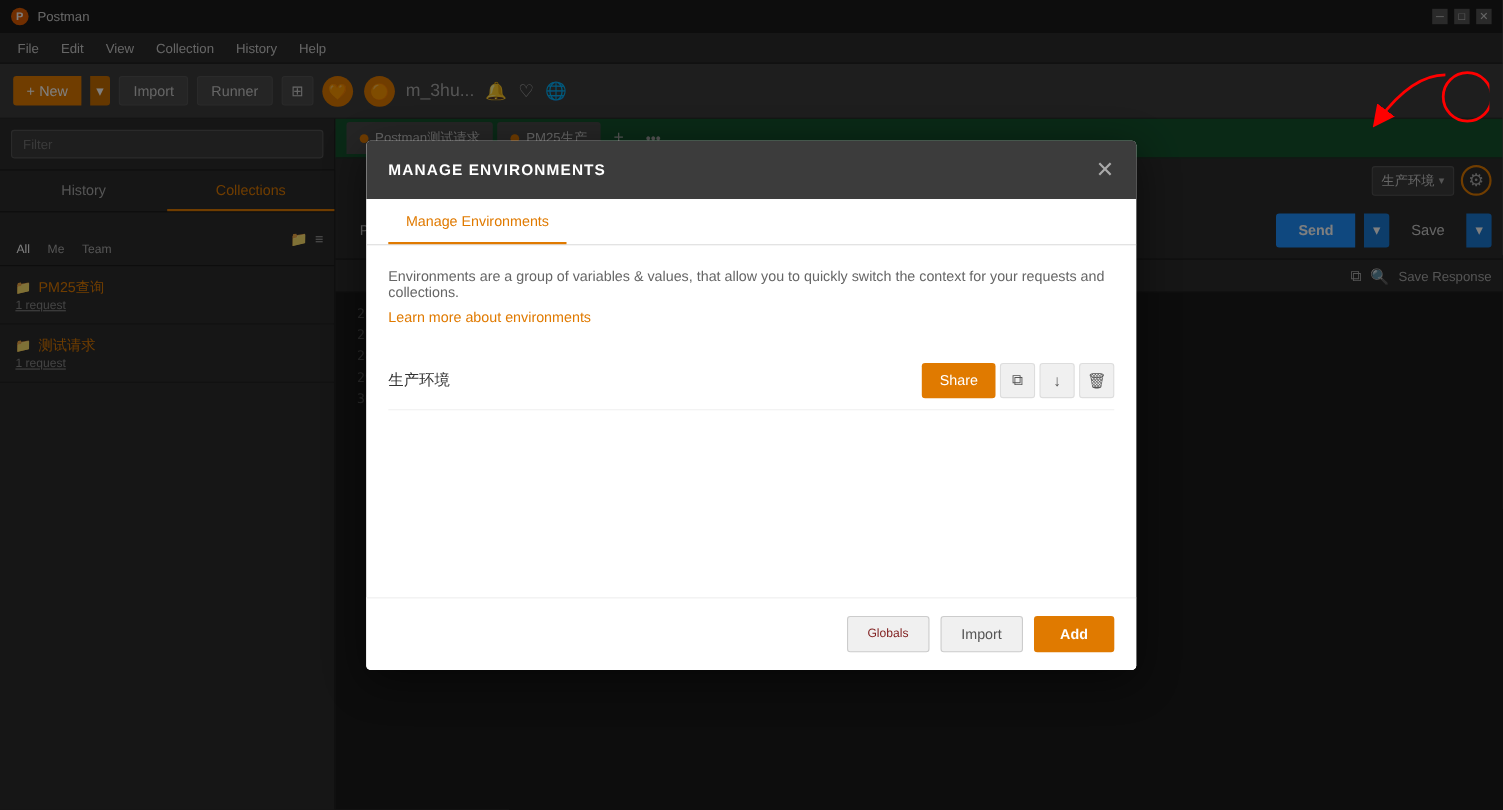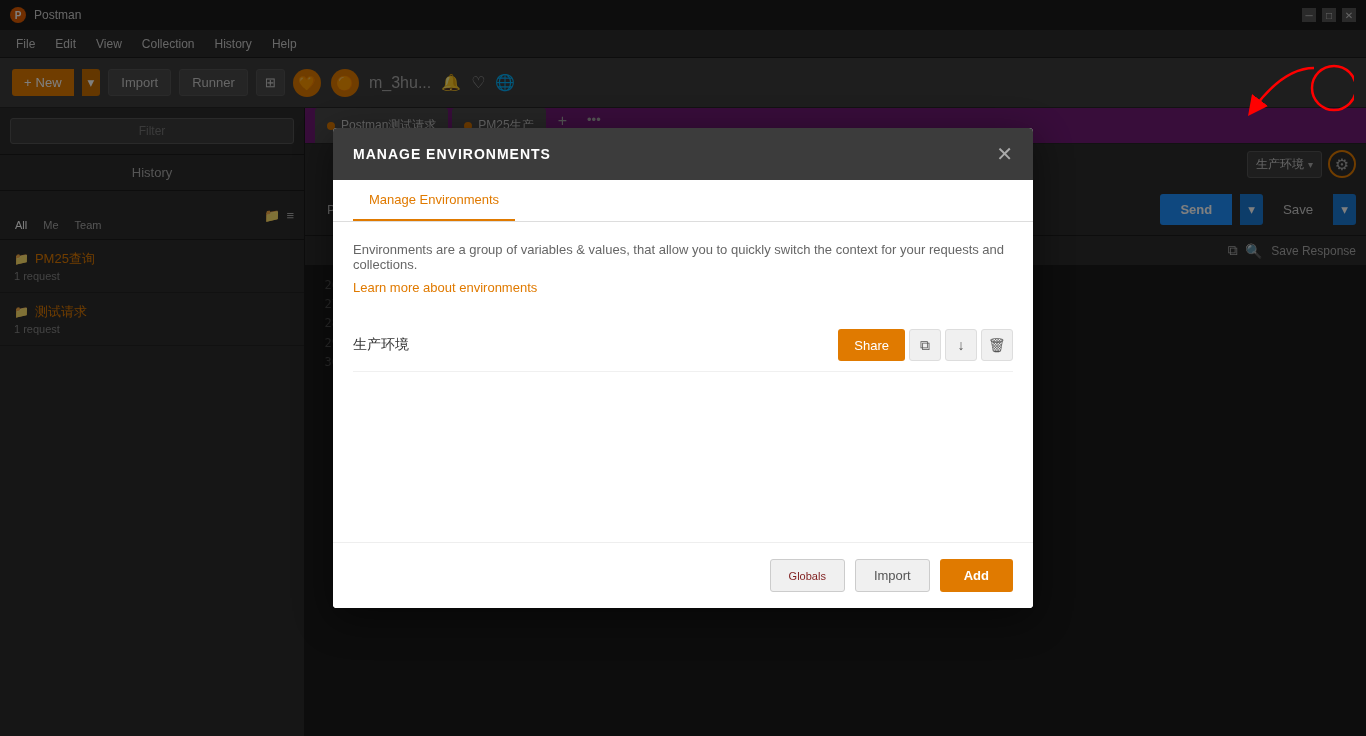--- a/index.html
+++ b/index.html
@@ -91,38 +91,38 @@
     .toolbar-right { display: flex; align-items: center; gap: 10px; }
     .avatar { width: 28px; height: 28px; border-radius: 50%; background: #e07a00; display: flex; align-items: center; justify-content: center; font-size: 11px; color: white; }
     .toolbar-icon { color: #aaa; font-size: 16px; cursor: pointer; }
 
     
     .main { display: flex; height: calc(736px - 30px - 28px - 50px); }
 
     
     .sidebar { width: 305px; background: #2c2c2c; border-right: 1px solid #1a1a1a; display: flex; flex-direction: column; }
     .sidebar-search { padding: 10px; border-bottom: 1px solid #1a1a1a; }
-    .sidebar-search input { width: 100%; background: #3d3d3d; border: 1px solid #555; color: #22c55e; padding: 5px 10px; border-radius: 3px; font-size: 12px; text-align: center; }
+    .sidebar-search input { width: 100%; background: #3d3d3d; border: 1px solid #555; color: #22c55e; padding: 5px 10px; border-radius: 3px; font-size: 12px; }
     .sidebar-tabs { display: flex; border-bottom: 1px solid #1a1a1a; }
     .sidebar-tab { flex: 1; text-align: center; padding: 10px; cursor: pointer; font-size: 13px; color: #aaa; }
     .sidebar-tab.active { color: #e07a00; border-bottom: 2px solid #e07a00; }
     .sidebar-filter { display: flex; align-items: center; padding: 6px 10px; gap: 6px; border-bottom: 1px solid #1a1a1a; }
     .filter-btn { font-size: 11px; color: #aaa; cursor: pointer; padding: 2px 5px; margin-top: 20px; }
     .filter-btn.active { color: white; }
     .sidebar-actions { margin-left: auto; display: flex; gap: 6px; }
 
     .collection-item { padding: 10px 14px; cursor: pointer; border-bottom: 1px solid #222; }
     .collection-item-name { color: #e07a00; font-size: 13px; }
-    .collection-item-count { color: #888; font-size: 11px; margin-top: 2px; }
+    .collection-item-count { color: #888; font-size: 11px; margin-top: 2px; text-decoration: underline; }
 
     
     .content { flex: 1; display: flex; flex-direction: column; background: #2c2c2c; position: relative; }
 
     
-    .tab-bar { display: flex; background: #701a75; border-bottom: 1px solid #252525; padding: 0 10px; gap: 4px; min-height: 36px; }
+    .tab-bar { display: flex; align-items: center; background: #14532d; border-bottom: 1px solid #252525; padding: 0 10px; gap: 4px; min-height: 36px; }
     .request-tab { display: flex; align-items: center; gap: 6px; padding: 6px 12px; background: #4a4a4a; border-radius: 3px 3px 0 0; cursor: pointer; font-size: 12px; color: #ccc; }
     .request-tab .dot { width: 8px; height: 8px; border-radius: 50%; background: #e07a00; }
     .tab-add { color: #aaa; font-size: 16px; cursor: pointer; padding: 4px 8px; }
     .tab-more { color: #aaa; cursor: pointer; padding: 4px 8px; }
 
     
     .request-bar { display: flex; align-items: center; padding: 10px; gap: 8px; border-bottom: 1px solid #1a1a1a; }
     .btn-params { color: #ccc; font-size: 13px; padding: 6px 12px; border: none; background: transparent; cursor: pointer; }
     .btn-send { background: #1e90ff; color: white; border: none; padding: 8px 20px; border-radius: 3px 0 0 3px; cursor: pointer; font-size: 13px; font-weight: bold; }
     .btn-send-arrow { background: #1a7ad4; color: white; border: none; padding: 8px 8px; border-radius: 0 3px 3px 0; cursor: pointer; }
@@ -246,20 +246,21 @@
 </div>
 
 <div class="main">
 
   <div class="sidebar">
     <div class="sidebar-search">
       <input type="text" placeholder="Filter" style="">
     </div>
     <div class="sidebar-tabs">
       <div class="sidebar-tab">History</div>
+      <div class="sidebar-tab active">Collections</div>
     </div>
     <div class="sidebar-filter">
       <span class="filter-btn active">All</span>
       <span class="filter-btn">Me</span>
       <span class="filter-btn">Team</span>
       <div class="sidebar-actions">
         <span style="color:#aaa;cursor:pointer;">📁</span>
         <span style="color:#aaa;cursor:pointer;">≡</span>
       </div>
     </div>

